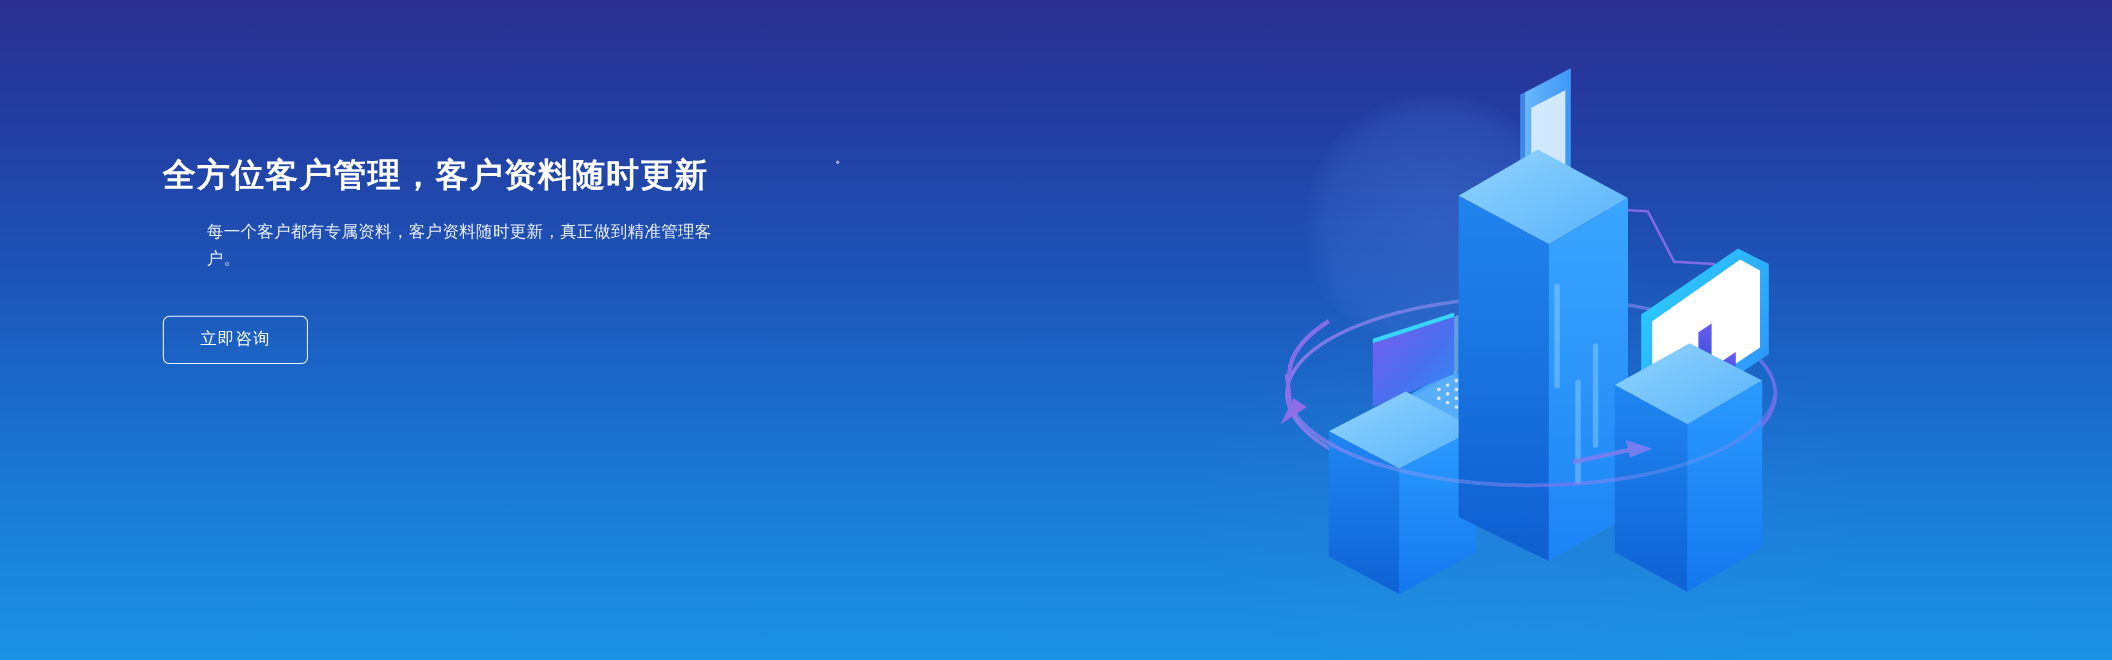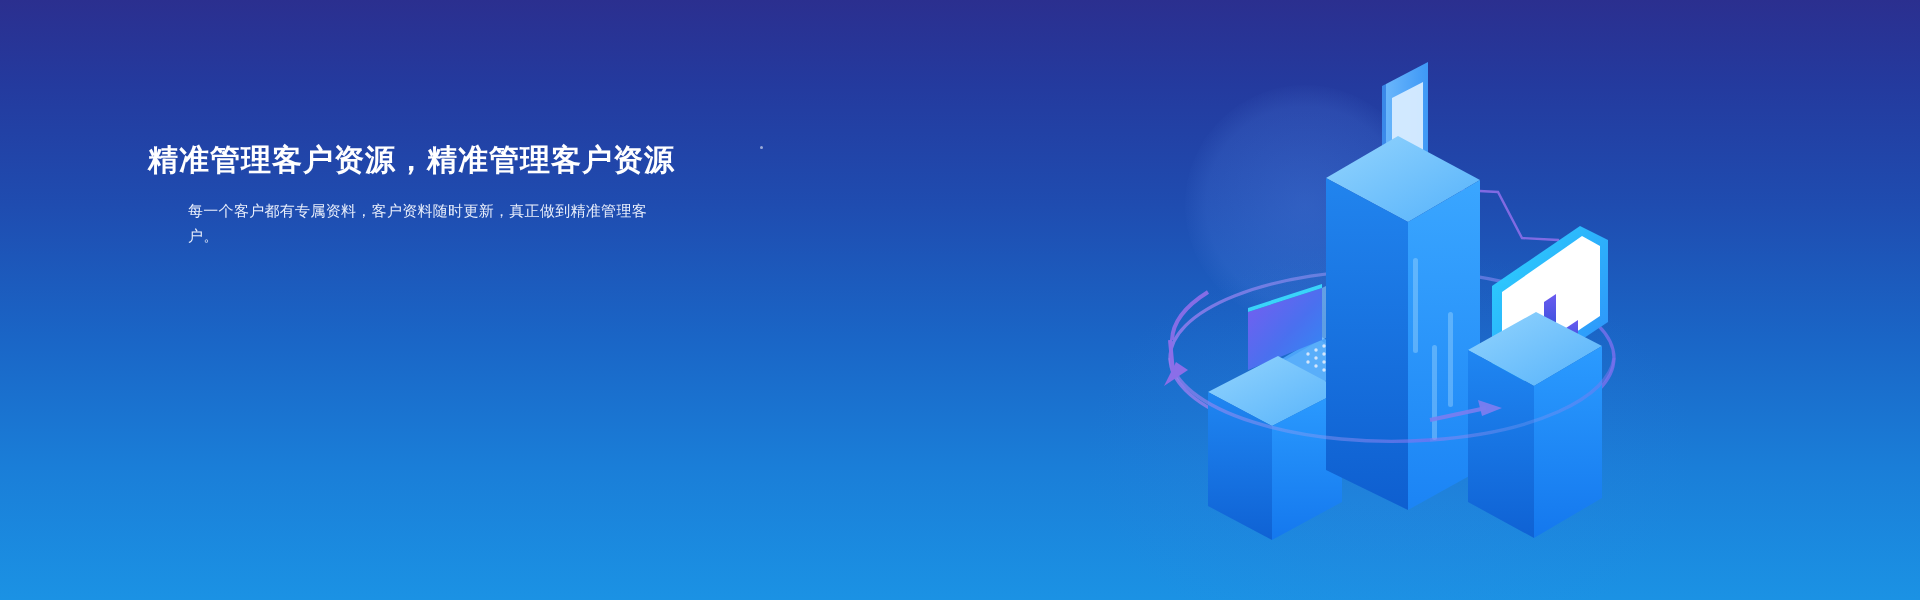--- a/index.html
+++ b/index.html
@@ -104,22 +104,23 @@
 </head>
 <body>
 
 <div class="banner">
 
   <div class="glow-circle"></div>
   <div class="glow-soft"></div>
   <div class="sparkle"></div>
 
   <div class="copy">
-    <div class="headline">精准管理客户资源，精准管理客户资源</div>
+    <div class="headline">全方位客户管理，客户资料随时更新</div>
     <div class="subcopy">每一个客户都有专属资料，客户资料随时更新，真正做到精准管理客户。</div>
+    <div class="cta">立即咨询</div>
   </div>
 
   <div class="illo">
     <svg viewBox="0 0 520 520" xmlns="http://www.w3.org/2000/svg">
       <defs>
         <linearGradient id="gPillarFront" x1="0" y1="0" x2="0" y2="1">
           <stop offset="0%" stop-color="#2b9bff"></stop>
           <stop offset="100%" stop-color="#1478ee"></stop>
         </linearGradient>
         <linearGradient id="gPillarSide" x1="0" y1="0" x2="0" y2="1">

